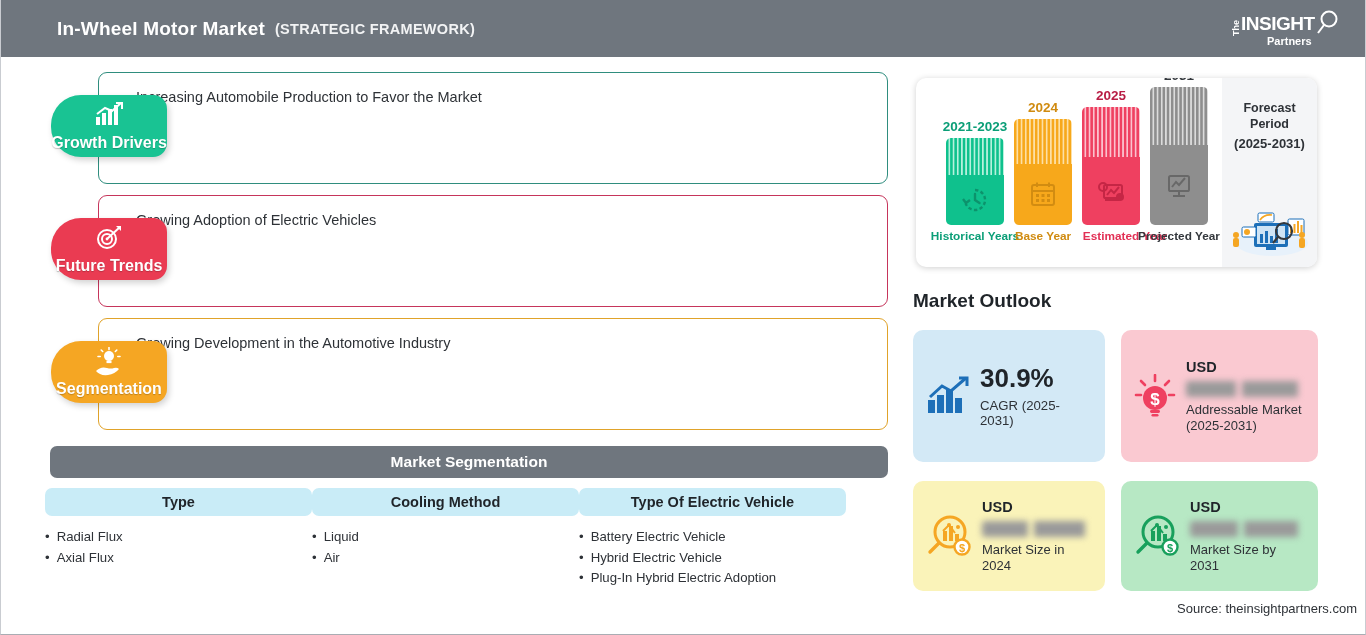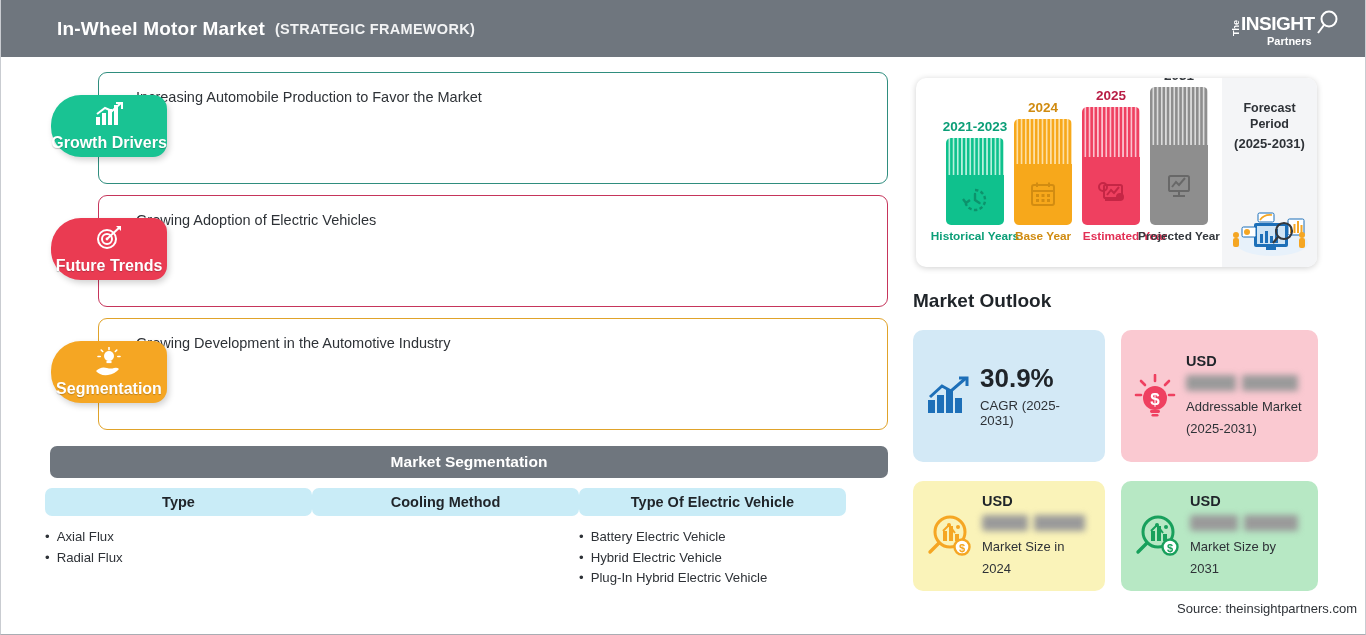--- a/index.html
+++ b/index.html
@@ -86,21 +86,21 @@
   .mcard.m2 { left:210px; top:273px; width:197px; height:132px; background:#fac9d1; }
   .mcard.m3 { left:2px;   top:424px; width:192px; height:110px; background:#faf3b9; }
   .mcard.m4 { left:210px; top:424px; width:197px; height:110px; background:#b7e8c4; }
 
   .mc-row { display:flex; align-items:center; height:100%; gap:10px; }
   .mc-txt { flex:1; }
   .mc-usd { font-size:14.5px; font-weight:bold; color:#1f2429; }
   .mc-blur { height:16px; margin:6px 0 5px; color:transparent;
              background:linear-gradient(90deg,#9a9a9a 0 42%, transparent 42% 47%, #9a9a9a 47% 94%, transparent 94%);
              filter: blur(3.2px); border-radius:3px; }
-  .mc-cap { font-size:13px; color:#2e3237; line-height:22px; }
+  .mc-cap { font-size:13px; color:#2e3237; line-height:16px; }
   .mc-big { font-size:26px; font-weight:bold; color:#1f2429; line-height:1; }
   .mc-sub { font-size:13.2px; color:#2e3237; margin-top:7px; }
 
   .source { position:absolute; right:10px; top:544px; font-size:13px; color:#2e3237; }
 </style>
 </head>
 <body>
 
 <div class="page">
 
@@ -166,33 +166,37 @@
       </svg>
       <span class="badge-label">Segmentation</span>
     </div>
 
     <div class="seg-title">Market Segmentation</div>
 
     <div class="seg-cols">
       <div class="seg-col">
         <div class="seg-head">Type</div>
         <ul class="seg-list">
+          <li>Radial Flux</li>
           <li>Axial Flux</li>
-          <li>Radial Flux</li>
         </ul>
       </div>
       <div class="seg-col">
         <div class="seg-head">Cooling Method</div>
+        <ul class="seg-list">
+          <li>Liquid</li>
+          <li>Air</li>
+        </ul>
       </div>
       <div class="seg-col">
         <div class="seg-head">Type Of Electric Vehicle</div>
         <ul class="seg-list">
           <li>Battery Electric Vehicle</li>
           <li>Hybrid Electric Vehicle</li>
-          <li>Plug-In Hybrid Electric Vehicle</li>
+          <li>Plug-In Hybrid Electric Adoption</li>
         </ul>
       </div>
     </div>
   </div>
 
   <div class="right">
 
     <div class="fcard">
       <div class="fbars">
 

